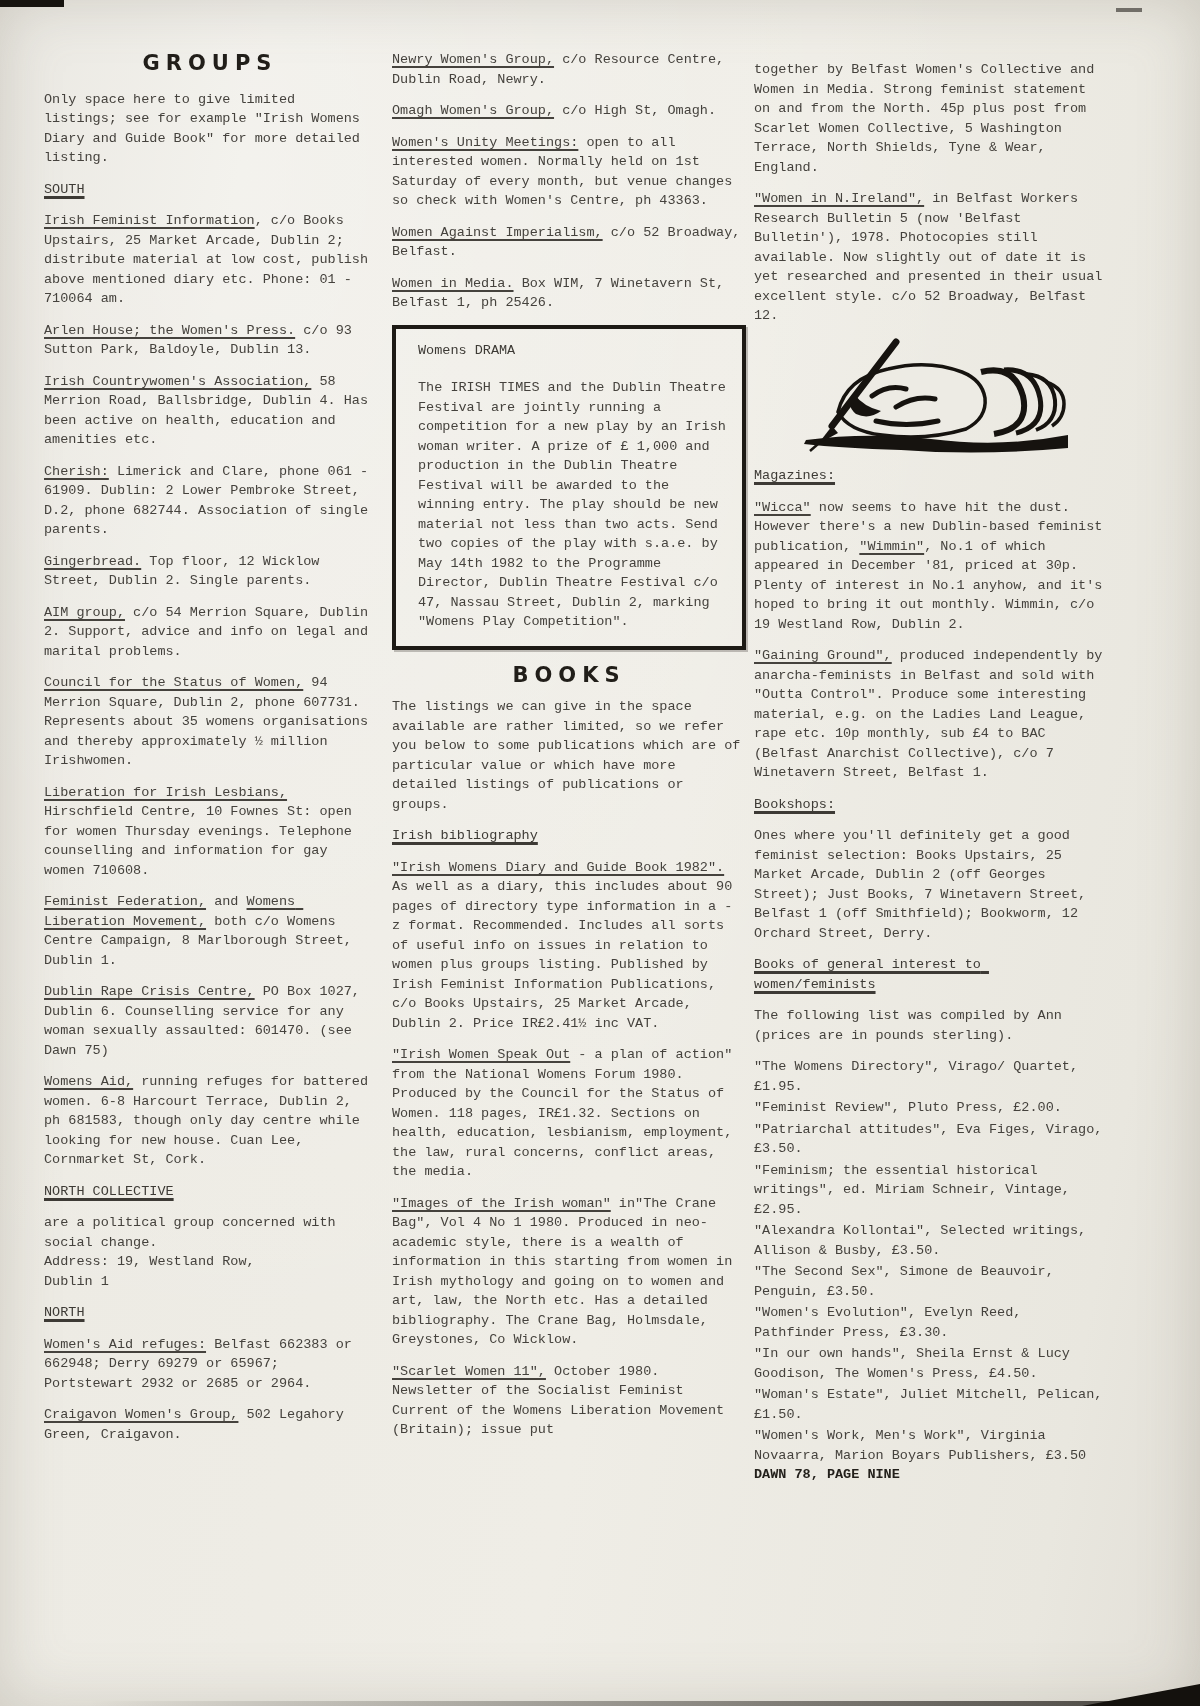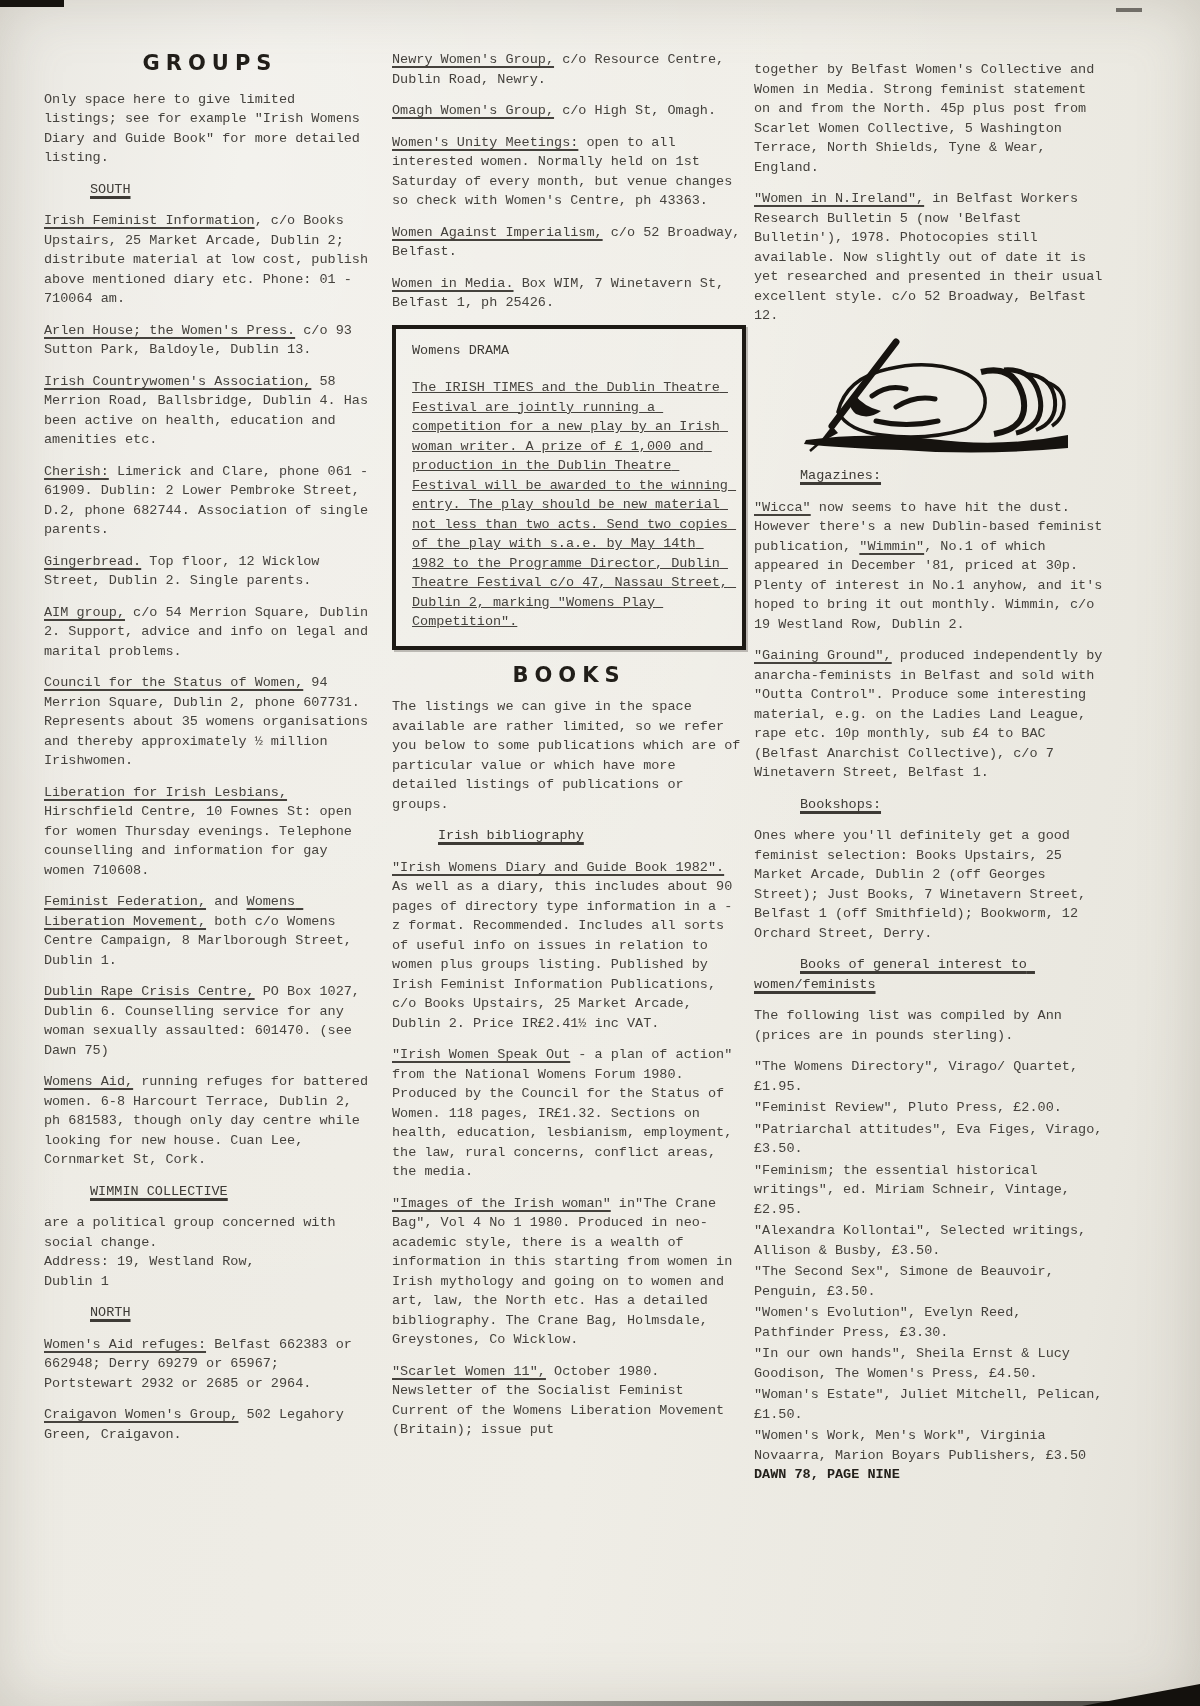--- a/index.html
+++ b/index.html
@@ -24,30 +24,29 @@
     font-family:"DejaVu Sans","Liberation Sans",sans-serif;
     font-weight:bold;font-size:21px;letter-spacing:6px;
     color:#211e19;text-align:center;margin:0 0 16px 0;
   }
   .entry{margin:0 0 12px 0;white-space:pre-wrap;}
   .entry.subhead{margin-top:4px;}
   .u{text-decoration:underline;text-underline-offset:3px;text-decoration-thickness:1.5px;text-align:right;}
   .subhead span{
     text-decoration:underline;text-decoration-thickness:2.5px;text-underline-offset:3px;
     color:#3d3a35;
-    margin-left:46px;
   }
   .drama-box{
     border:4px solid #1d1a15;
-    padding:12px 14px 14px 16px;
+    padding:12px 14px 14px 22px;
     margin:6px 0 16px 0;
     box-shadow:2px 2px 0 rgba(30,25,20,.25);
   }
   .drama-title{margin:0 0 18px 0;color:#3d3a35;}
-  .drama-body{margin:0;white-space:pre-wrap;text-decoration:underline;}
+  .drama-body{margin:0;white-space:pre-wrap;}
   .books-title{margin:6px 0 12px 0;}
   .hand-wrap{margin:4px 0 2px 22px;}
   .footer-strong{font-weight:bold;color:#23201b;}
   .book-item{margin:0 0 2px 0;white-space:pre-wrap;}
   .smudge-tl{position:absolute;left:0;top:0;width:64px;height:7px;background:#16130f;}
   .smudge-tr{position:absolute;right:58px;top:8px;width:26px;height:4px;background:rgba(22,19,15,.55);}
   .wedge-br{
     position:absolute;right:0;bottom:0;width:0;height:0;
     border-right:118px solid #14110d;border-top:22px solid transparent;
   }
@@ -73,21 +72,21 @@
         <p class="entry"><span class="u">Arlen House; the Women's Press.</span><span> c/o 93 Sutton Park, Baldoyle, Dublin 13.</span></p>
         <p class="entry"><span class="u">Irish Countrywomen's Association,</span><span> 58 Merrion Road, Ballsbridge, Dublin 4. Has been active on health, education and amenities etc.</span></p>
         <p class="entry"><span class="u">Cherish:</span><span> Limerick and Clare, phone 061 - 61909. Dublin: 2 Lower Pembroke Street, D.2, phone 682744. Association of single parents.</span></p>
         <p class="entry"><span class="u">Gingerbread.</span><span> Top floor, 12 Wicklow Street, Dublin 2. Single parents.</span></p>
         <p class="entry"><span class="u">AIM group,</span><span> c/o 54 Merrion Square, Dublin 2. Support, advice and info on legal and marital problems.</span></p>
         <p class="entry"><span class="u">Council for the Status of Women,</span><span> 94 Merrion Square, Dublin 2, phone 607731. Represents about 35 womens organisations and thereby approximately ½ million Irishwomen.</span></p>
         <p class="entry"><span class="u">Liberation for Irish Lesbians,</span><span> Hirschfield Centre, 10 Fownes St: open for women Thursday evenings. Telephone counselling and information for gay women 710608.</span></p>
         <p class="entry"><span class="u">Feminist Federation,</span><span> and </span><span class="u">Womens Liberation Movement,</span><span> both c/o Womens Centre Campaign, 8 Marlborough Street, Dublin 1.</span></p>
         <p class="entry"><span class="u">Dublin Rape Crisis Centre,</span><span> PO Box 1027, Dublin 6. Counselling service for any woman sexually assaulted: 601470. (see Dawn 75)</span></p>
         <p class="entry"><span class="u">Womens Aid,</span><span> running refuges for battered women. 6-8 Harcourt Terrace, Dublin 2, ph 681583, though only day centre while looking for new house. Cuan Lee, Cornmarket St, Cork.</span></p>
-        <p class="entry subhead"><span>WIMMIN COLLECTIVE</span></p>
+        <p class="entry subhead"><span>NORTH COLLECTIVE</span></p>
         <p class="entry"><span>are a political group concerned with social change.
 Address: 19, Westland Row,
 Dublin 1</span></p>
         <p class="entry subhead"><span>NORTH</span></p>
         <p class="entry"><span class="u">Women's Aid refuges:</span><span> Belfast 662383 or 662948; Derry 69279 or 65967; Portstewart 2932 or 2685 or 2964.</span></p>
         <p class="entry"><span class="u">Craigavon Women's Group,</span><span> 502 Legahory Green, Craigavon.</span></p>
       </div>
   </div>
 
   <div class="col col2">

